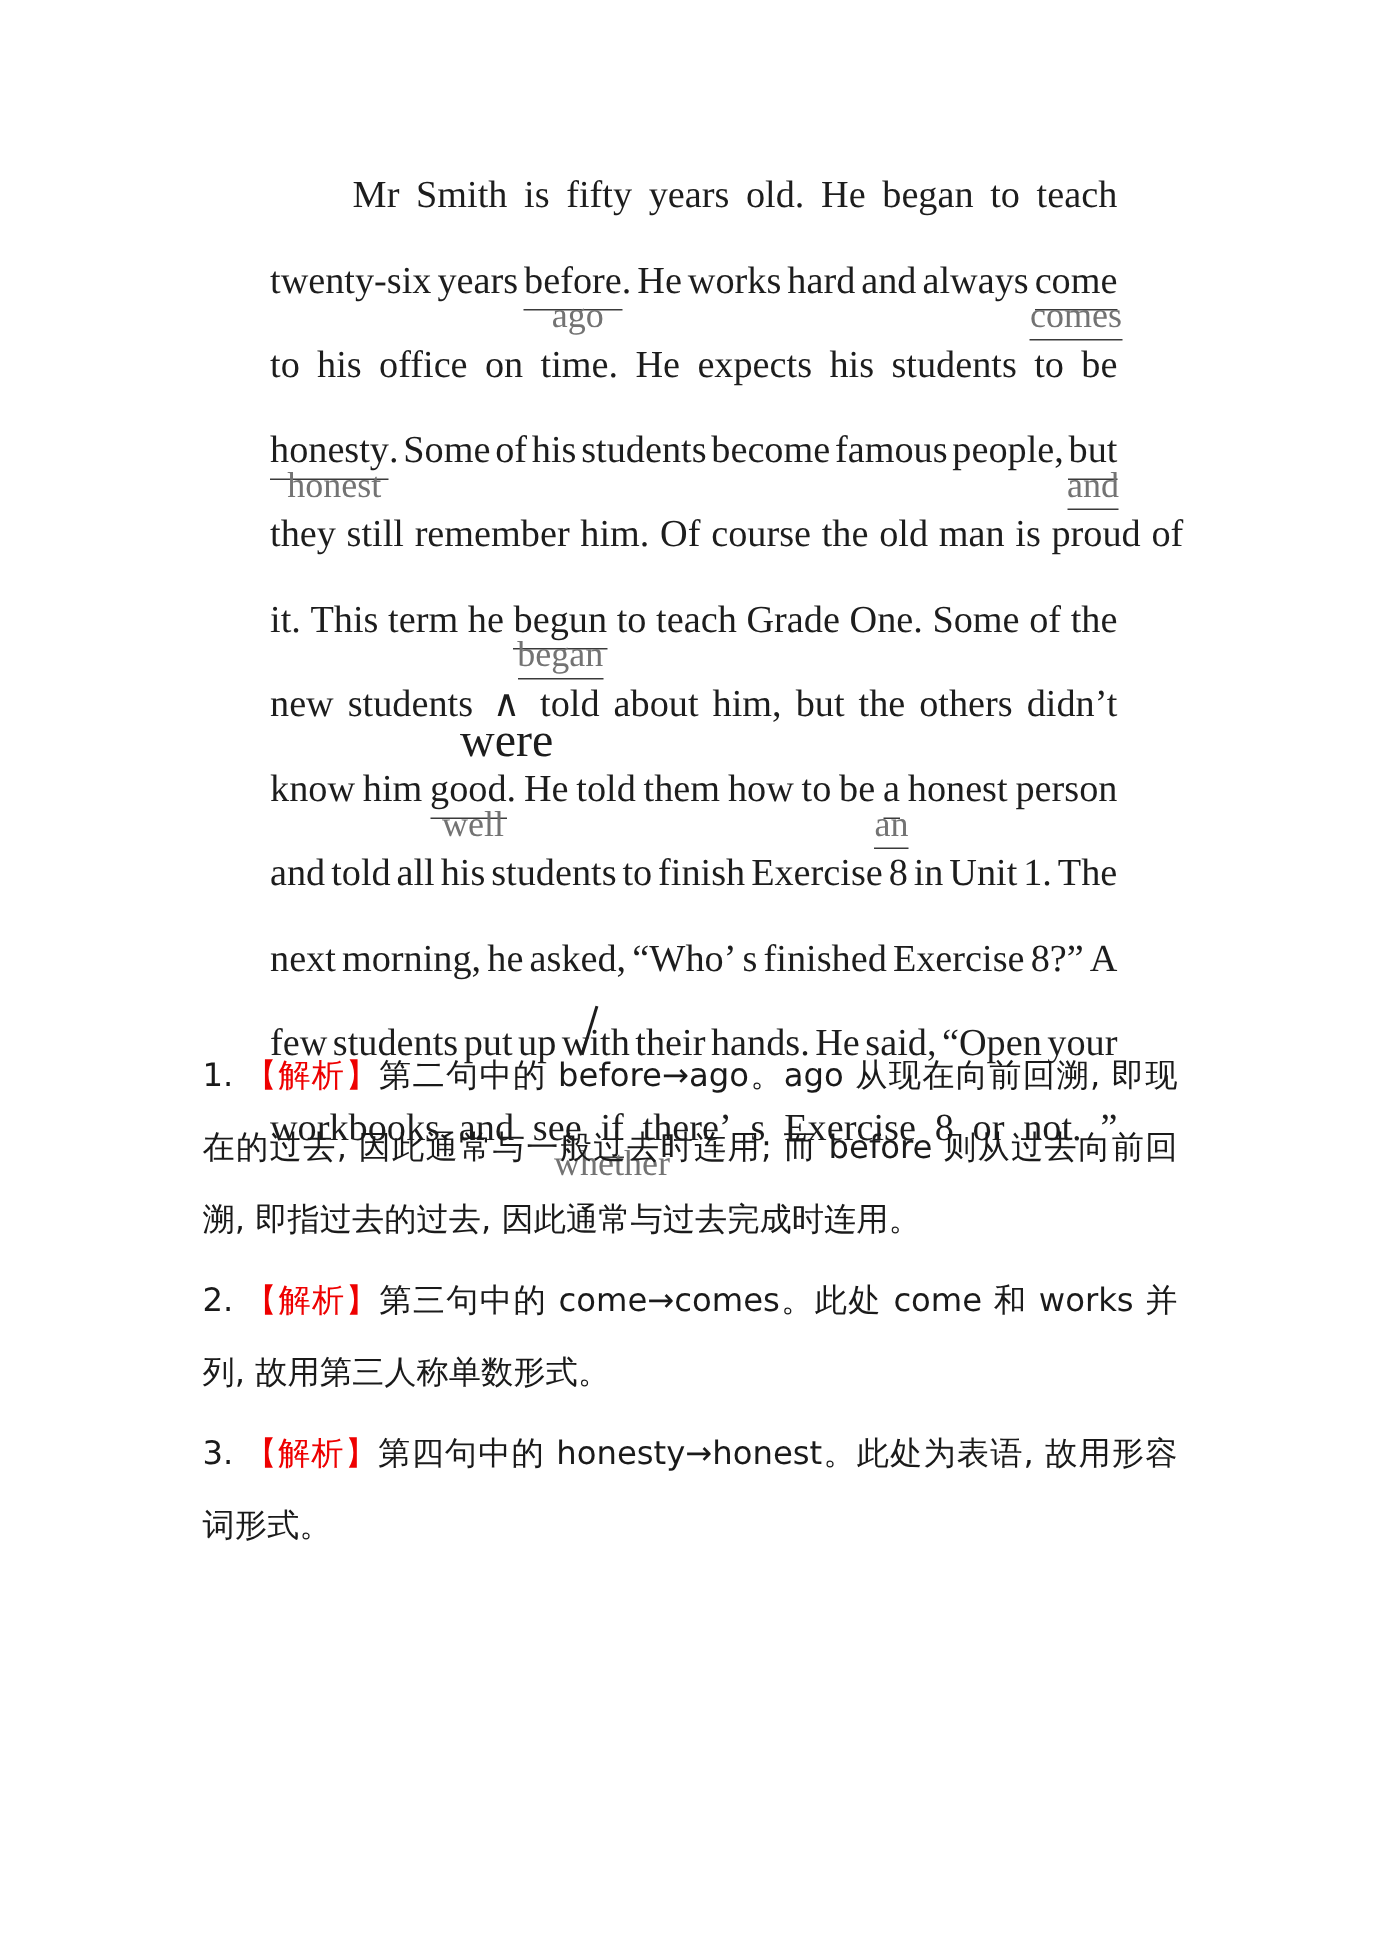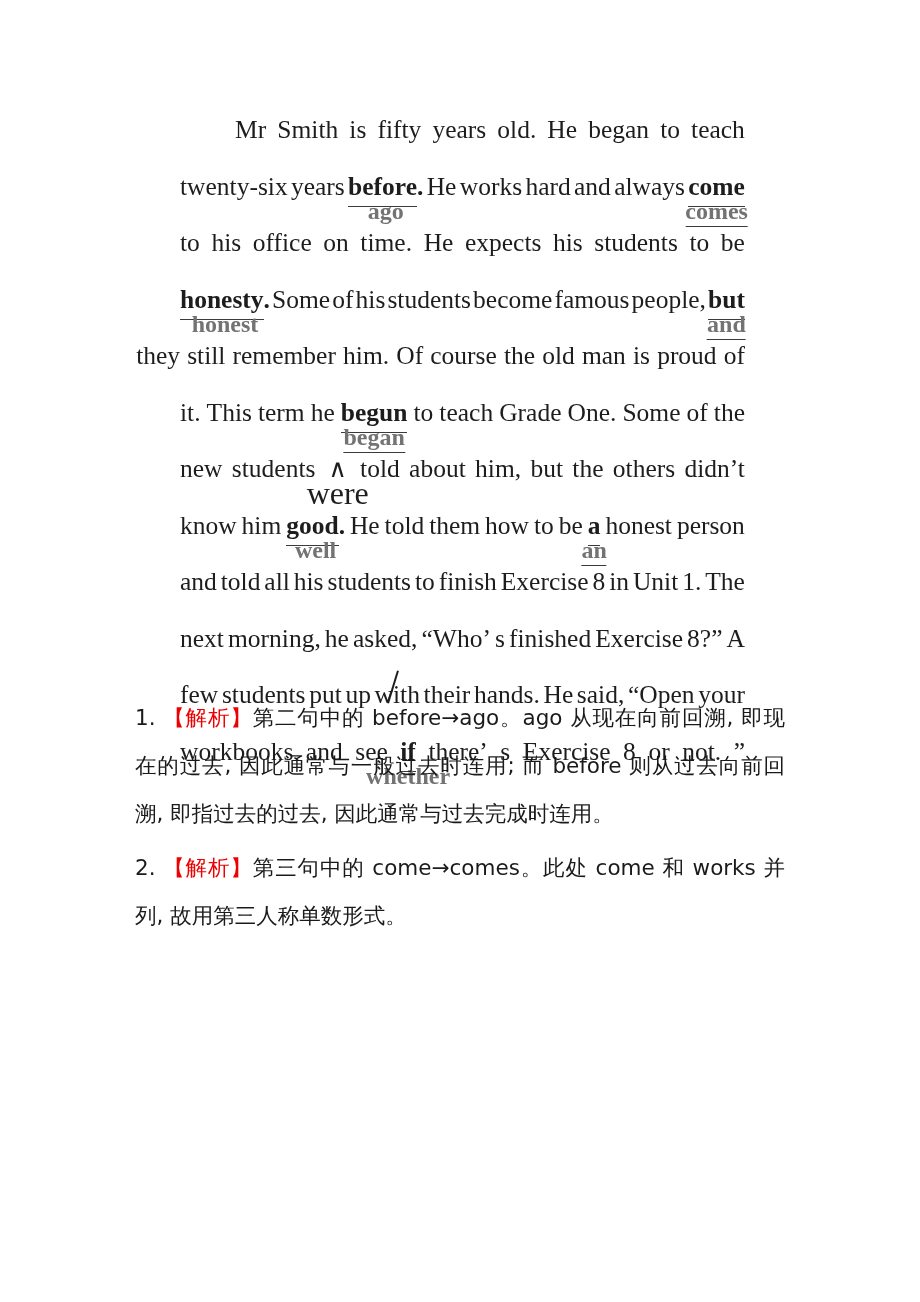--- a/index.html
+++ b/index.html
@@ -37,31 +37,30 @@
   
   .pline .row {
     display: flex;
     align-items: baseline;
     width: 100%;
   }
   .pline .row.just {
     justify-content: space-between;
   }
   .pline .row.left {
-    justify-content: flex-end;
+    justify-content: space-between;
   }
   .pline .row.left > * + * { margin-left: 0.28em; }
 
   .w { display: inline-block; }
 
   
   .corr {
     display: inline-block;
     position: relative;
-    font-weight: bold;
   }
   .corr > .orig {
     display: inline-block;
     border-bottom: 1.6px solid #3a3a3a;
     padding-bottom: 1px;
   }
   .corr > .fix {
     position: absolute;
     left: 50%;
     transform: translateX(-50%);
@@ -319,13 +318,14 @@
         <span class="w">or</span>
         <span class="w">not.</span>
         <span class="w">”</span>
       </div>
     </div>
   </div>
 
 <div id="explanations">
     <div class="exp"><span class="num">1. </span><span class="tag" style="color: rgb(238, 0, 0);">【解析】</span><span class="cn">第二句中的 before→ago。ago 从现在向前回溯, 即现在的过去, 因此通常与一般过去时连用; 而 before 则从过去向前回溯, 即指过去的过去, 因此通常与过去完成时连用。</span></div>
     <div class="exp"><span class="num">2. </span><span class="tag" style="color: rgb(238, 0, 0);">【解析】</span><span class="cn">第三句中的 come→comes。此处 come 和 works 并列, 故用第三人称单数形式。</span></div>
+    <div class="exp"><span class="num">3. </span><span class="tag" style="color: rgb(238, 0, 0);">【解析】</span><span class="cn">第四句中的 honesty→honest。此处为表语, 故用形容词形式。</span></div>
   </div>
 
 </body></html>

